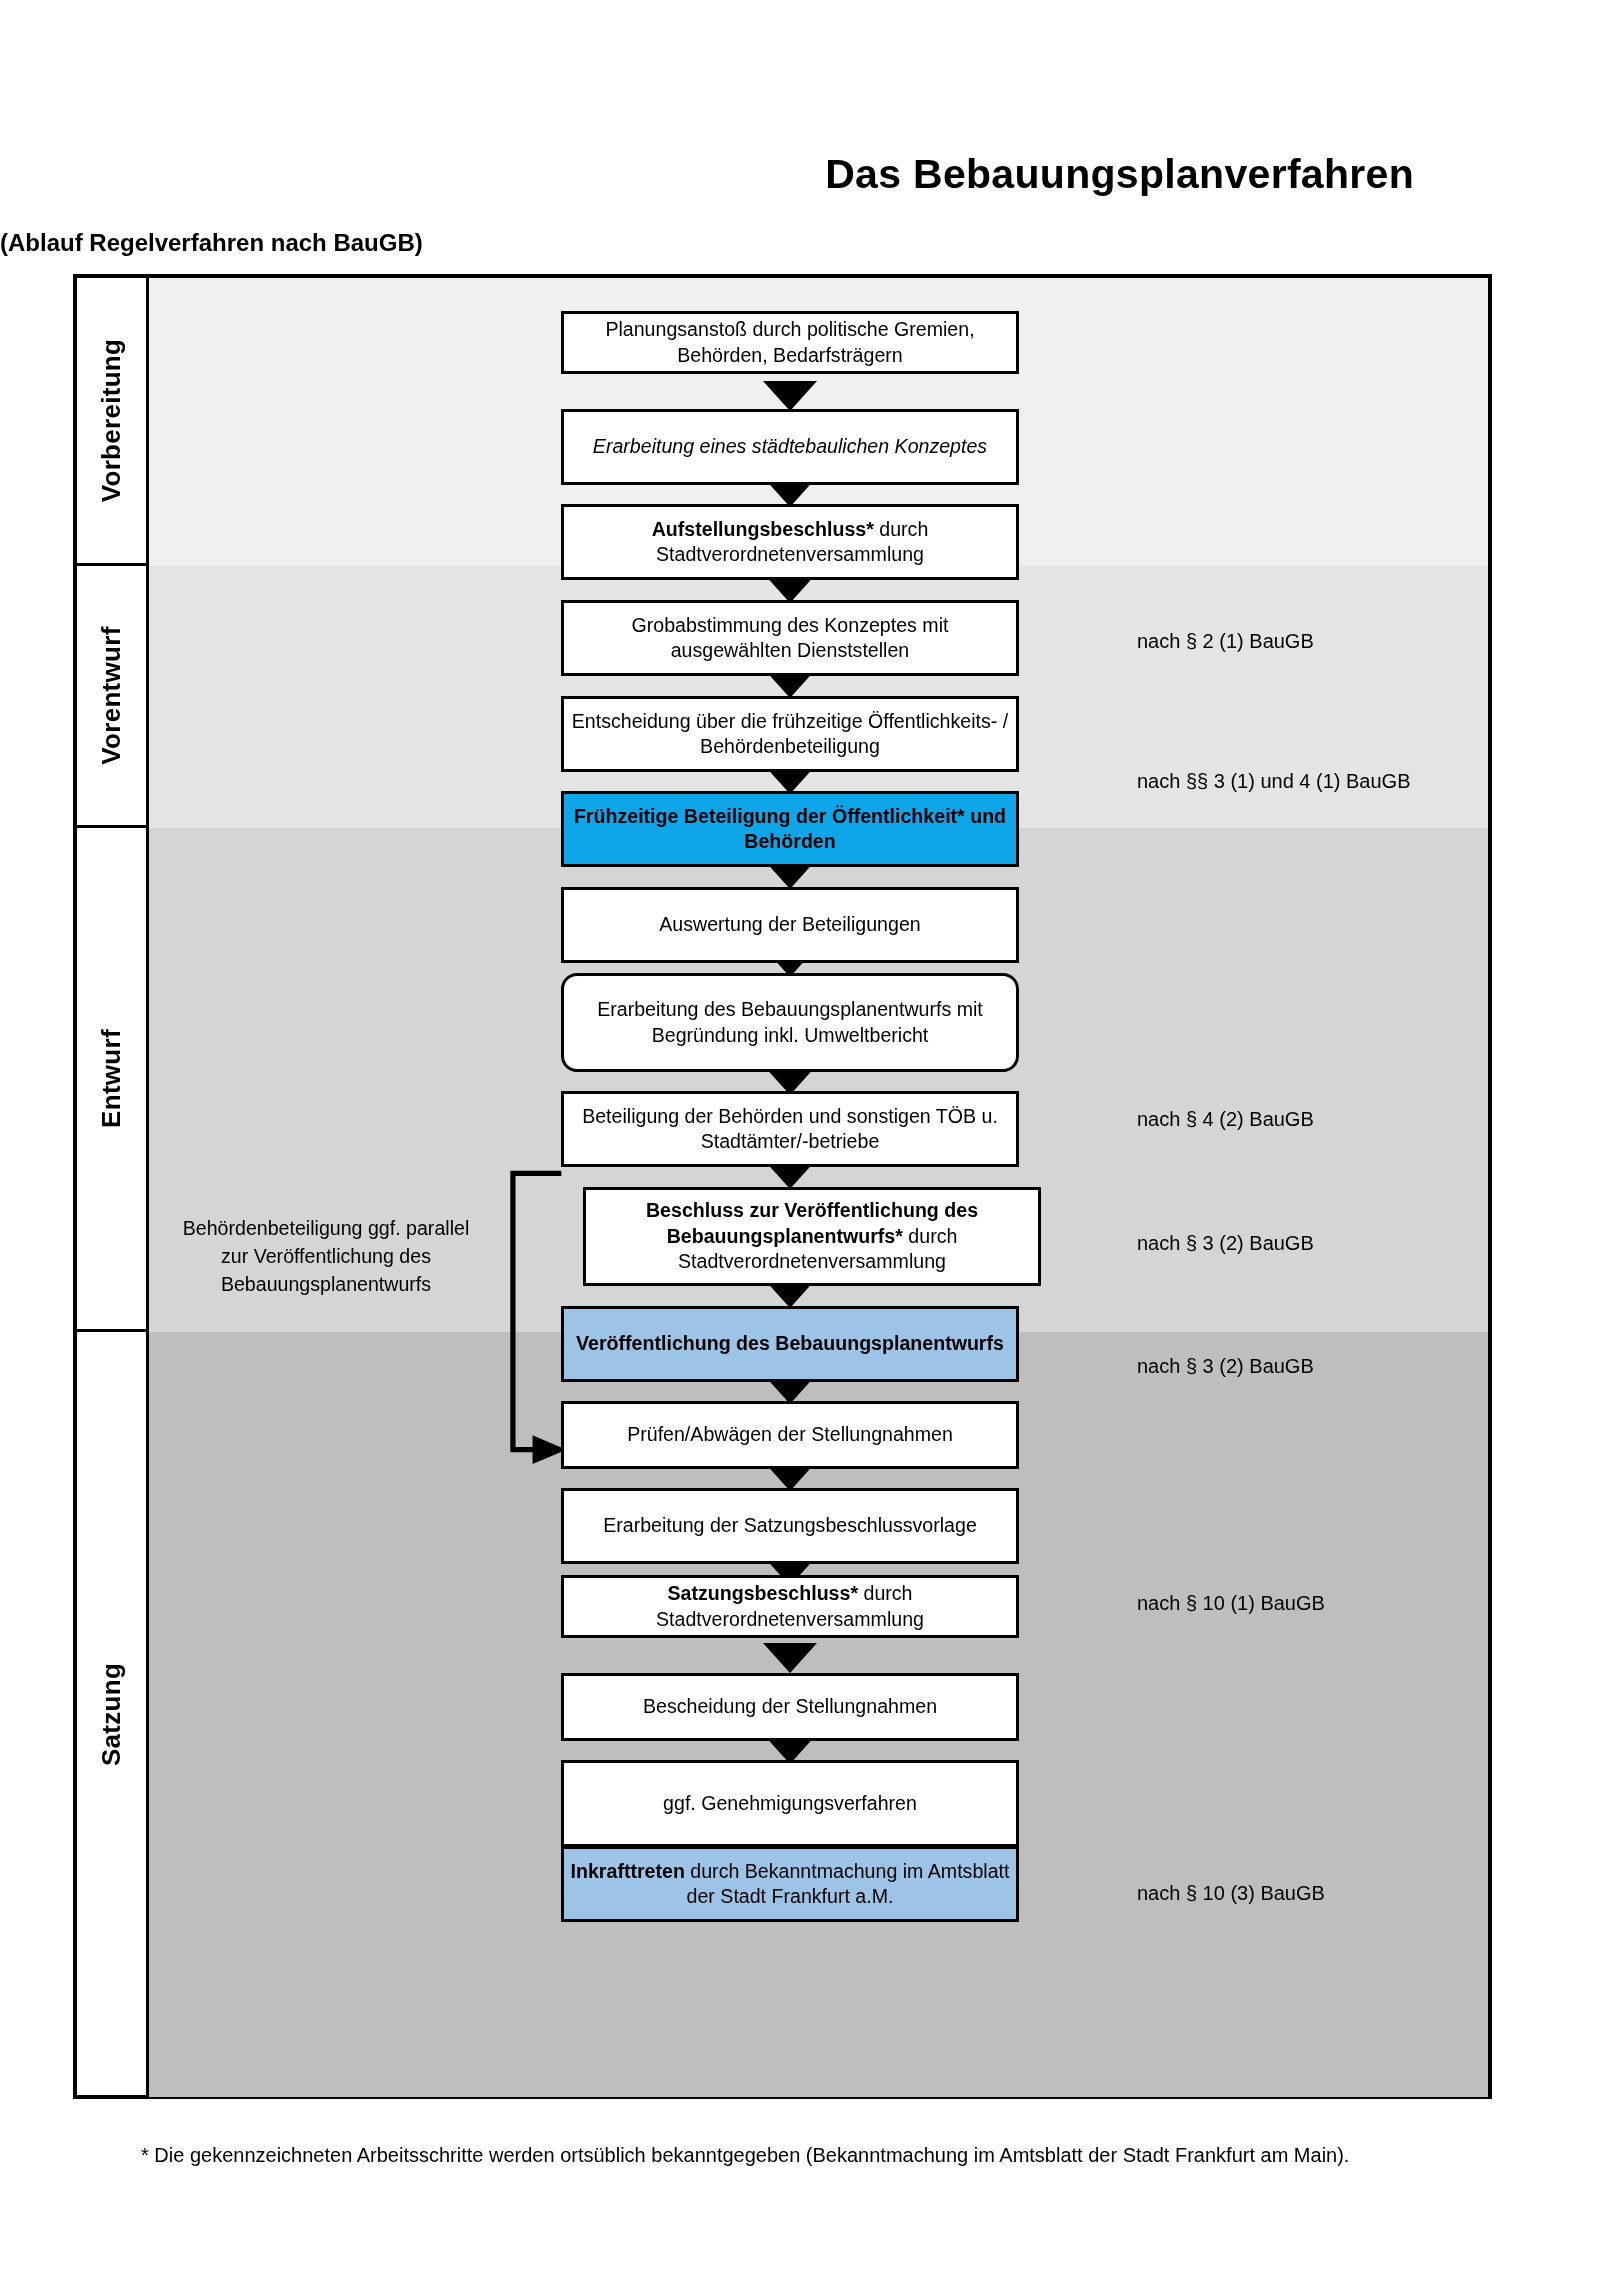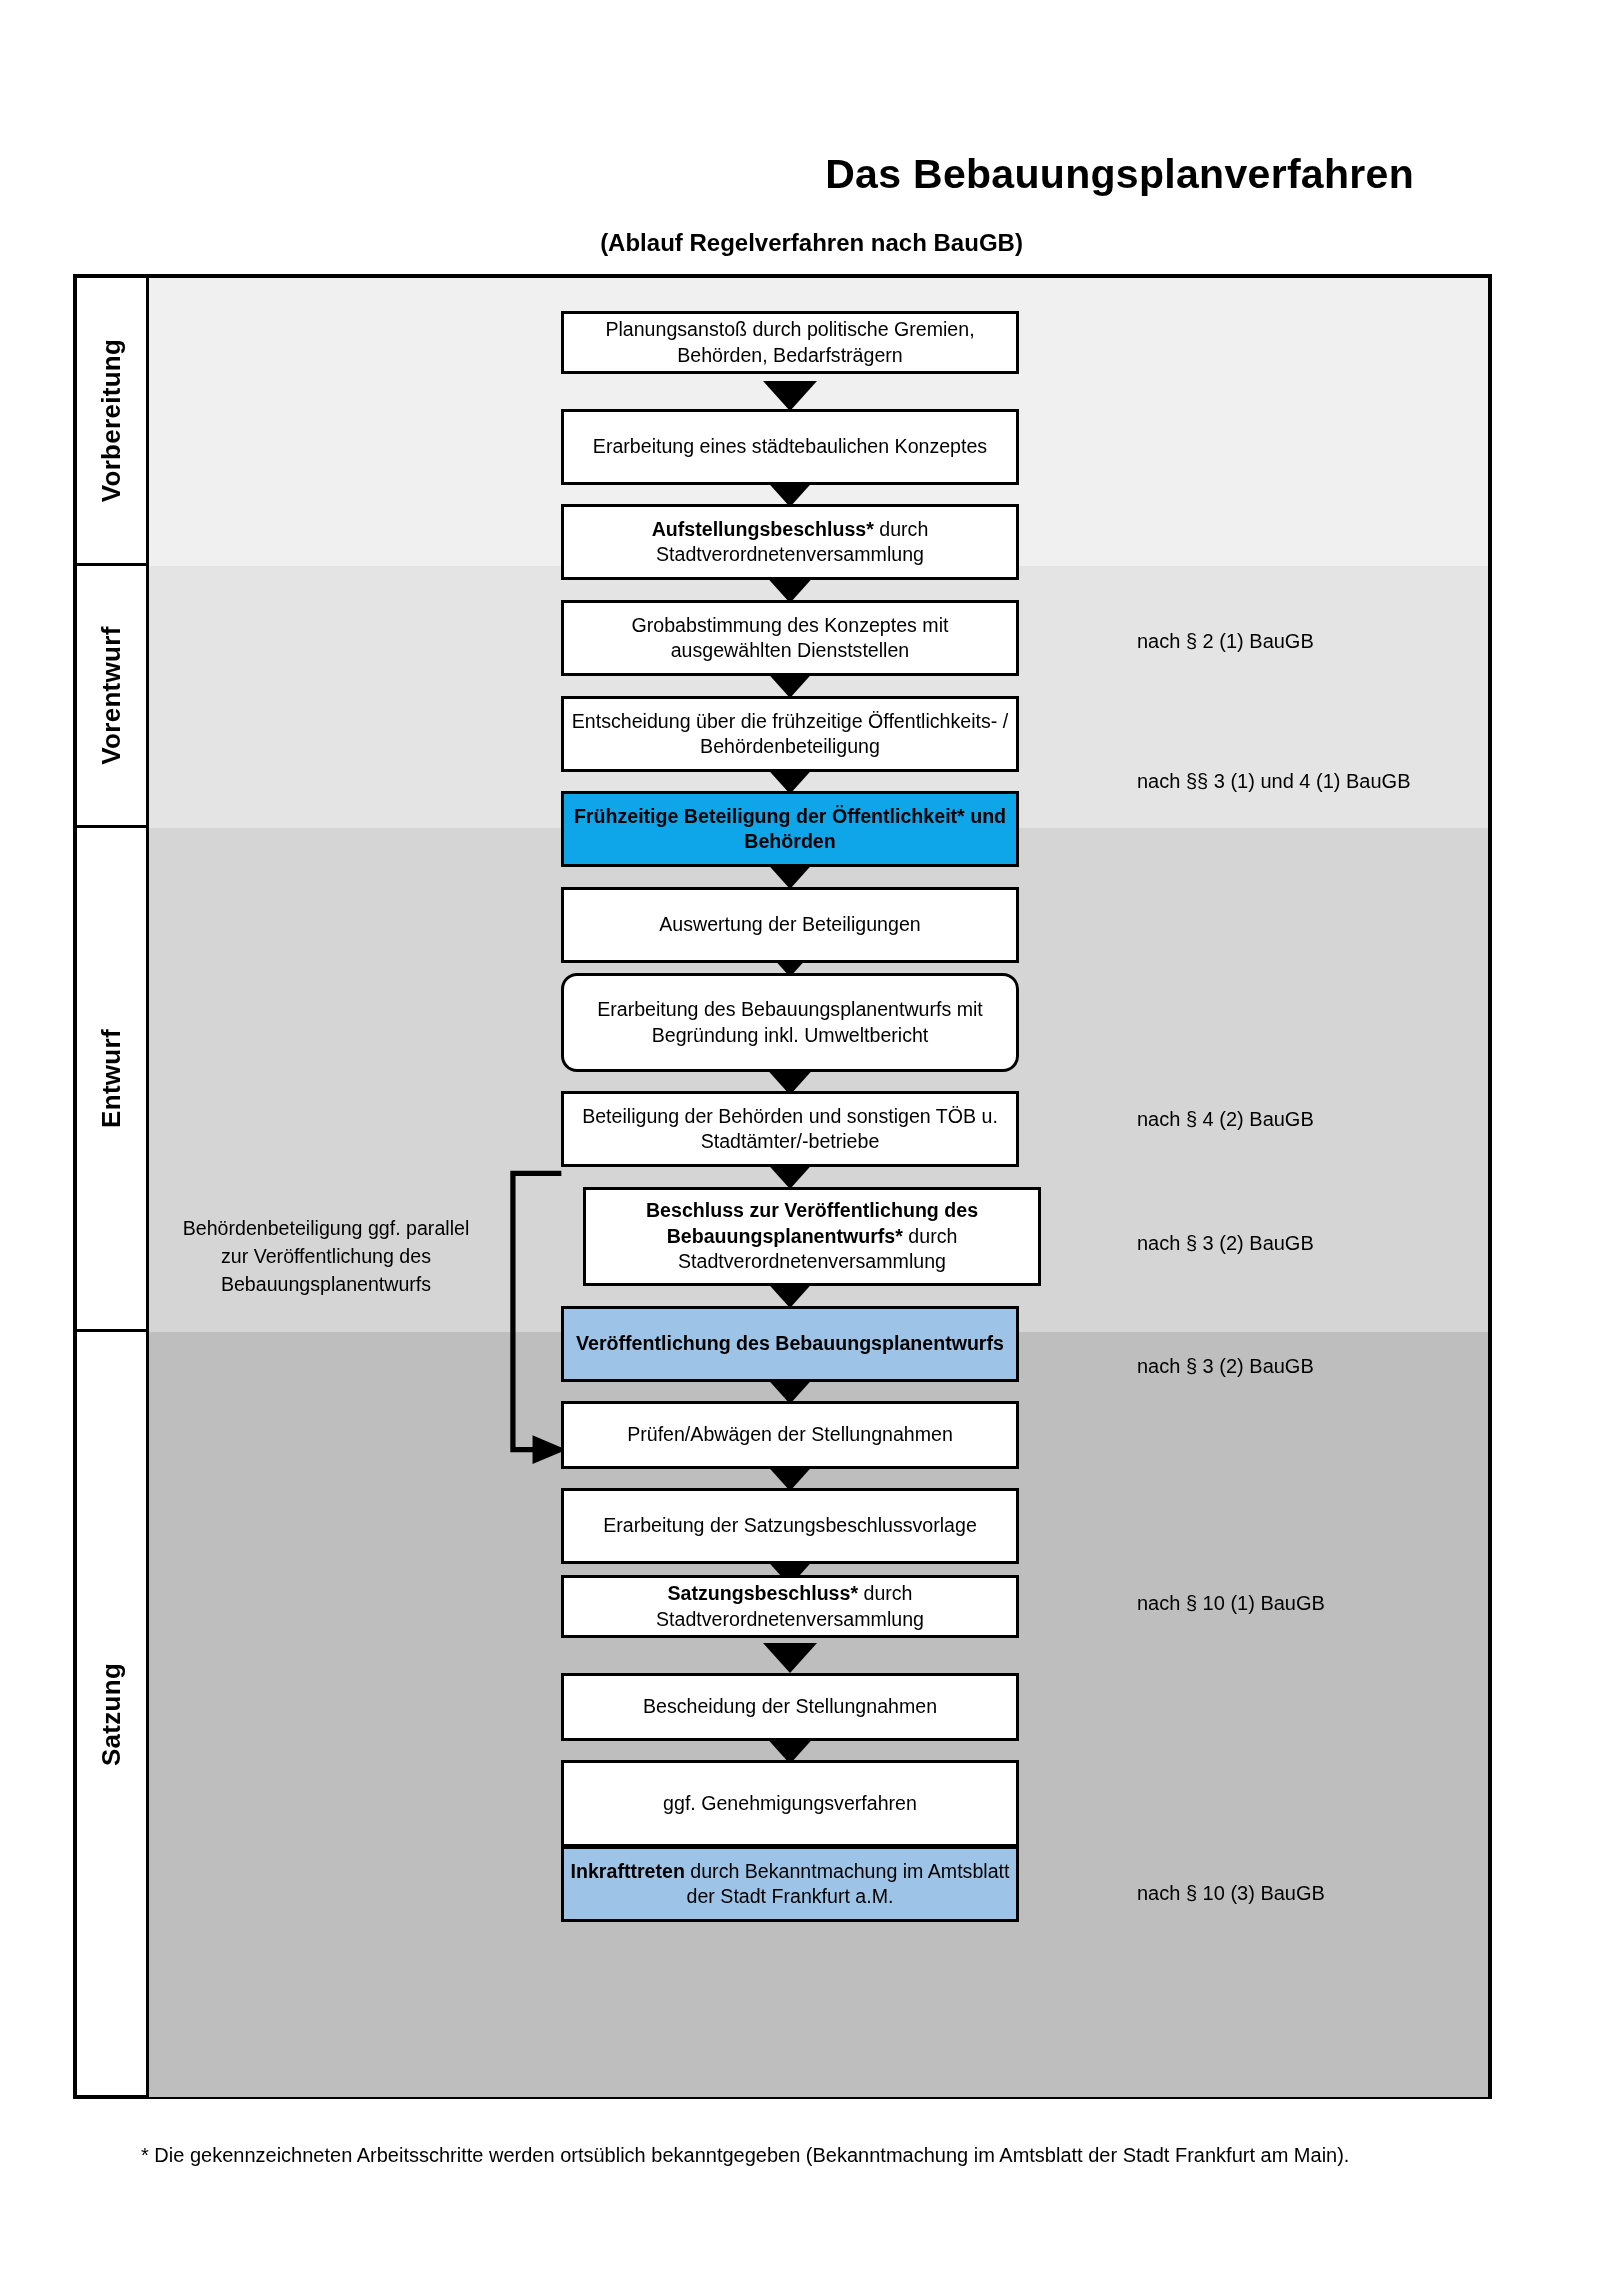--- a/index.html
+++ b/index.html
@@ -24,21 +24,20 @@
     width: 1414px;
     text-align: right;
     font-size: 41px;
     font-weight: bold;
     letter-spacing: 0.3px;
   }
   #doc-subtitle {
     position: absolute;
     left: 0; top: 209px;
     width: 1623px;
-    text-align: center;
     font-size: 24px;
     font-weight: bold;
   }
 
   
   #diagram-frame {
     position: absolute;
     left: 73px;
     top: 274px;
     width: 1419px;
@@ -181,21 +180,21 @@
     <polygon points="696,1768 748,1790 696,1812" fill="#000000"></polygon>
   </svg>
 
   <div id="side-note" style="top:937px;">Behördenbeteiligung ggf. parallel zur Veröffentlichung des Bebauungsplanentwurfs</div>
 
   <div class="pbox" style="top:33px;height:63px;">
     <span>Planungsanstoß durch politische Gremien, Behörden, Bedarfsträgern</span>
   </div>
   <div class="flowarrow" style="left:686px;top:103px;"></div>
 
-  <div class="pbox" style="top:131px;height:76px;">
+  <div class="pbox" style="top:131px;height:76px;font-style:italic;">
     <span>Erarbeitung eines städtebaulichen Konzeptes</span>
   </div>
   <div class="flowarrow" style="left:686px;top:199px;"></div>
 
   <div class="pbox" style="top:226px;height:76px;">
     <span><b>Aufstellungsbeschluss*</b><span> durch Stadtverordnetenversammlung</span></span>
   </div>
   <div class="flowarrow" style="left:686px;top:295px;"></div>
 
   <div class="pbox" style="top:322px;height:76px;">

